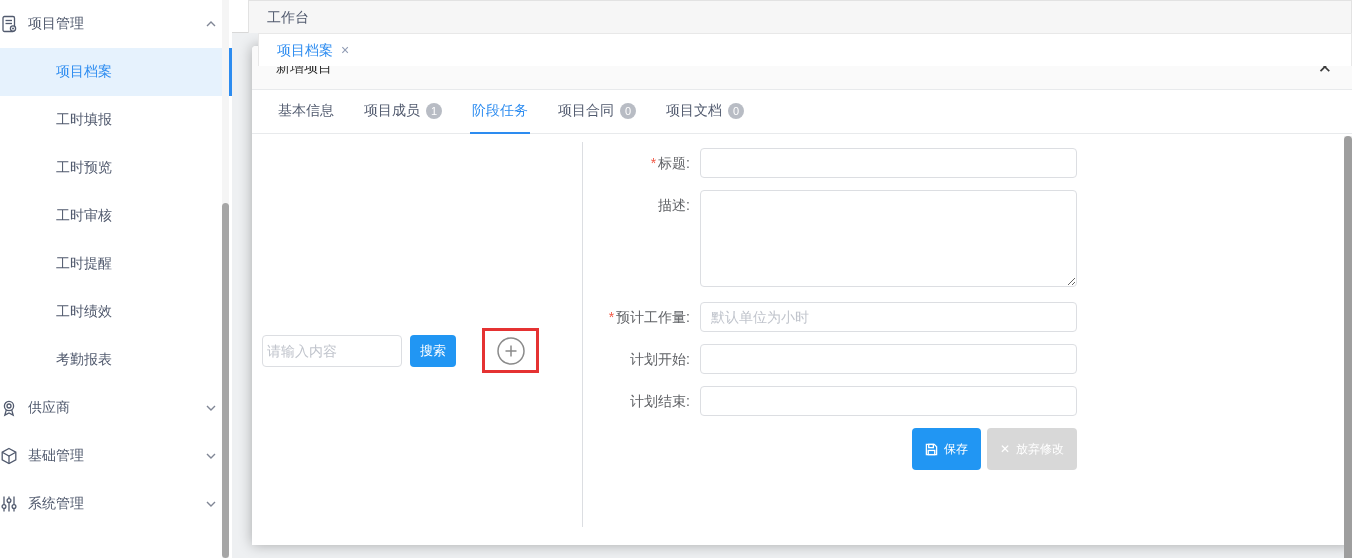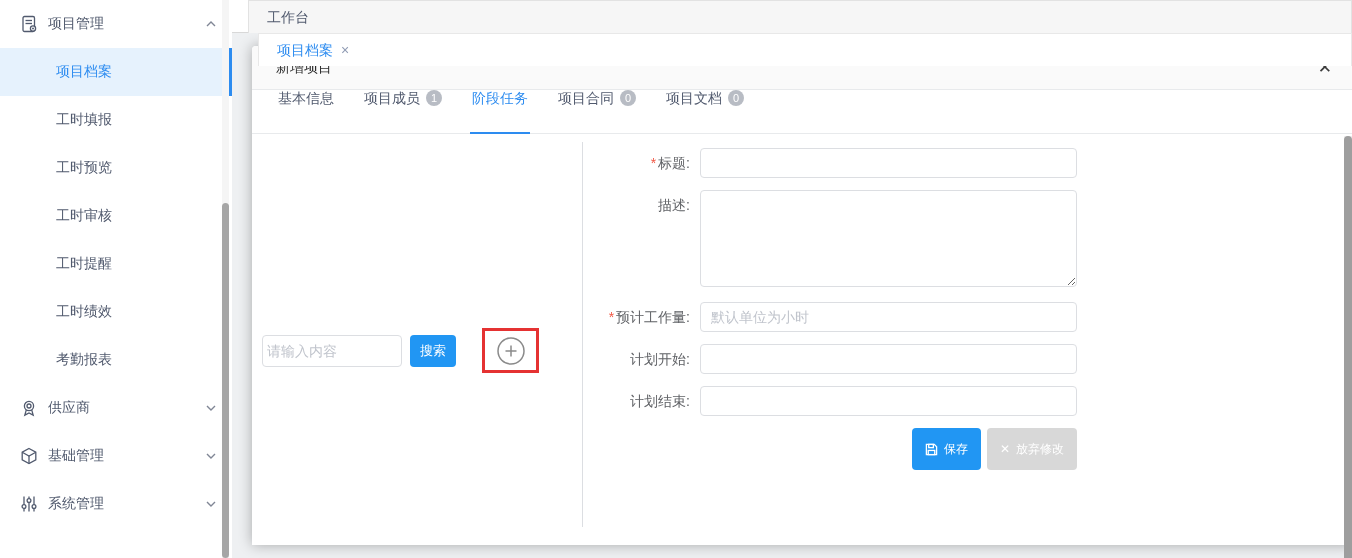--- a/index.html
+++ b/index.html
@@ -5,21 +5,21 @@
   * { margin:0; padding:0; box-sizing:border-box; }
   html,body { width:1352px; height:558px; overflow:hidden; }
   body {
     font-family:"Liberation Sans","DejaVu Sans",sans-serif;
     font-size:14px; color:#515a6e; background:#eef0f2; position:relative;
   }
 
   
   .sidebar { position:absolute; left:0; top:0; width:232px; height:558px; background:#fff; z-index:5; }
   .menu-item { height:48px; display:flex; align-items:center; position:relative; cursor:pointer; color:#515a6e; }
-  .menu-item.top { padding-left:20px; }
+  .menu-item.top { }
   .menu-item.top .mi-icon { width:18px; height:18px; margin-right:10px; display:inline-flex; }
   .menu-item.child { padding-left:56px; }
   .menu-item.child.active { background:#e6f2fd; color:#2d8cf0; }
   .menu-item.child.active .active-bar { position:absolute; right:0; top:0; bottom:0; width:4px; background:#2d8cf0; }
   .chev { position:absolute; right:16px; top:50%; transform:translateY(-50%); display:inline-flex; }
   .chev svg { stroke:#808695; }
   .sb-scroll-track { position:absolute; left:222px; top:0; width:7px; height:558px; background:#f5f5f5; }
   .sb-scroll-thumb { position:absolute; left:222px; top:203px; width:7px; height:355px; background:#a6a6a6; border-radius:4px; z-index:6; }
 
   
@@ -28,21 +28,21 @@
   .ttab + .ttab { margin-left:10px; }
   .ttab.active { background:#fff; color:#2d8cf0; border-color:#e8e8e8; }
   .ttab .tclose { color:#8f9bb3; font-size:14px; cursor:pointer; }
 
   
   .modal { position:absolute; left:252px; top:46px; width:1100px; height:499px; background:#fff; border-radius:4px 4px 0 0; box-shadow:0 0 14px rgba(0,0,0,0.30); z-index:2; }
   .m-header { height:44px; background:#fafafa; border-bottom:1px solid #e8eaec; border-radius:4px 4px 0 0; display:flex; align-items:center; padding:0 24px; color:#2c2c2c; }
   .m-close { position:absolute; right:16px; top:10px; font-size:17px; color:#3b3b3b; cursor:pointer; line-height:24px; padding:0 4px; }
 
   .m-tabs { height:44px; border-bottom:1px solid #e8eaec; display:flex; align-items:stretch; padding-left:24px; }
-  .mtab { display:flex; margin-right:26px; cursor:pointer; color:#515a6e; border-bottom:2px solid transparent; margin-bottom:-1px; padding:0 2px; }
+  .mtab { display:flex; align-items:center; margin-right:26px; cursor:pointer; color:#515a6e; border-bottom:2px solid transparent; margin-bottom:-1px; padding:0 2px; }
   .mtab.active { color:#2d8cf0; border-bottom-color:#2d8cf0; }
   .badge { display:inline-block; min-width:16px; height:16px; line-height:16px; border-radius:8px; background:#b8bcc4; color:#fff; font-size:11px; text-align:center; margin-left:6px; padding:0 2px; }
 
   .m-body { position:relative; height:411px; }
   .v-divider { position:absolute; left:330px; top:8px; bottom:18px; width:1px; background:#dcdee2; }
 
   
   .left-panel { position:absolute; left:0; top:0; width:330px; height:100%; padding:22px 0 0 10px; display:flex; align-items:center; }
   .search-input { width:140px; height:32px; border:1px solid #dcdee2; border-radius:4px; padding:0 4px; font-size:14px; color:#515a6e; outline:none; font-family:inherit; }
   .search-input::placeholder { color:#c0c4cc; }

